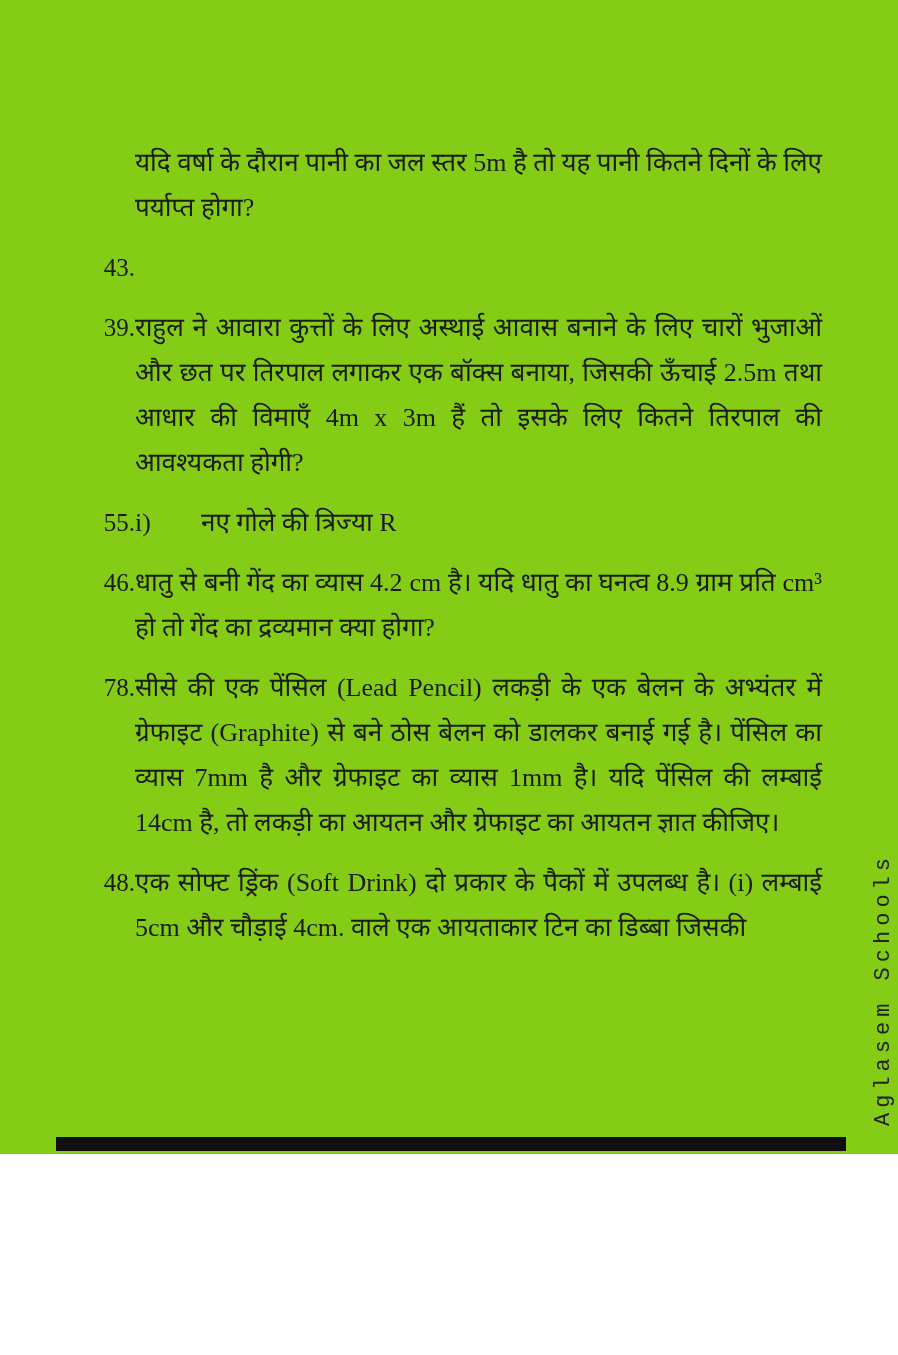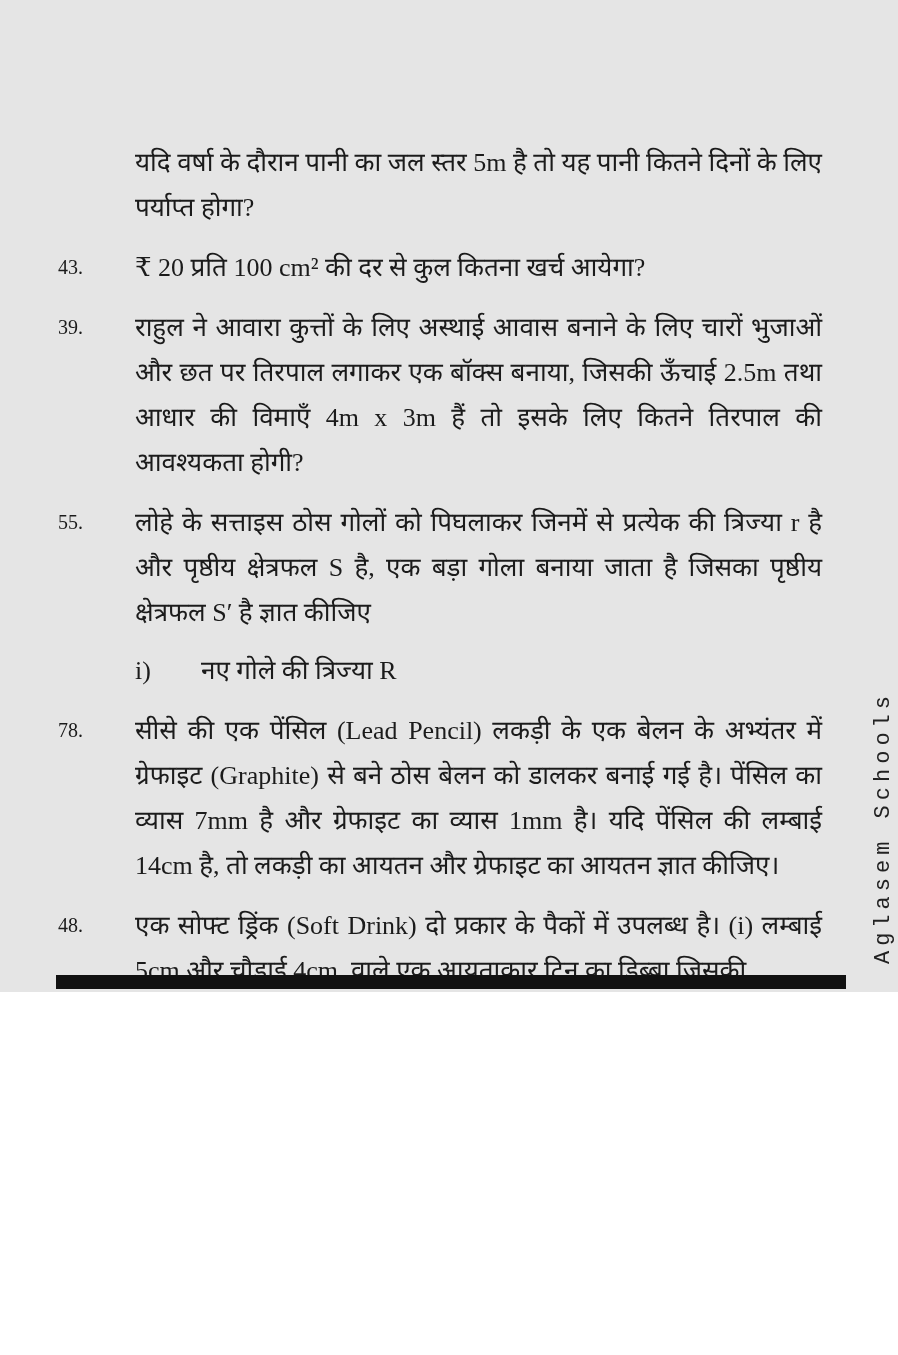--- a/index.html
+++ b/index.html
@@ -3,42 +3,43 @@
 <meta charset="utf-8">
 <style>
   html, body {
     margin: 0;
     padding: 0;
     background: #ffffff;
   }
   .page {
     position: relative;
     width: 898px;
-    height: 992px;
-    background: #e5e5e5;
+    height: 1154px;
+    background: #84cc16;
     font-family: "Liberation Serif", "DejaVu Serif", serif;
     color: #1b1b1b;
     overflow: hidden;
   }
   .content {
     position: absolute;
     top: 140px;
     left: 58px;
     width: 764px;
   }
   .q {
     display: flex;
     align-items: flex-start;
     margin-bottom: 15px;
   }
   .qnum {
     flex: 0 0 77px;
     width: 77px;
-    font-size: 20px;
+    font-size: 25px;
     line-height: 45px;
+    text-align: right;
   }
   .qbody {
     flex: 1 1 auto;
     min-width: 0;
   }
   .para {
     margin: 0 0 13px 0;
     font-size: 26px;
     line-height: 45px;
     text-align: justify;
@@ -86,42 +87,46 @@
     <section class="q">
       <div class="qnum"></div>
       <div class="qbody">
         <p class="para">यदि वर्षा के दौरान पानी का जल स्तर 5m है तो यह पानी कितने दिनों के लिए पर्याप्त होगा?</p>
       </div>
     </section>
 
     <section class="q">
       <div class="qnum">43.</div>
       <div class="qbody">
-        <p class="para noj">₹ 20 प्रति 100 cm² की दर से कुल कितना खर्च आयेगा?</p>
       </div>
     </section>
 
     <section class="q">
       <div class="qnum">39.</div>
       <div class="qbody">
         <p class="para">राहुल ने आवारा कुत्तों के लिए अस्थाई आवास बनाने के लिए चारों भुजाओं और छत पर तिरपाल लगाकर एक बॉक्स बनाया, जिसकी ऊँचाई 2.5m तथा आधार की विमाएँ 4m x 3m हैं तो इसके लिए कितने तिरपाल की आवश्यकता होगी?</p>
       </div>
     </section>
 
     <section class="q">
       <div class="qnum">55.</div>
       <div class="qbody">
-        <p class="para">लोहे के सत्ताइस ठोस गोलों को पिघलाकर जिनमें से प्रत्येक की त्रिज्या r है और पृष्ठीय क्षेत्रफल S है, एक बड़ा गोला बनाया जाता है जिसका पृष्ठीय क्षेत्रफल S′ है ज्ञात कीजिए</p>
         <div class="subitem">
           <span class="sublabel">i)</span>
           <span class="subtext">नए गोले की त्रिज्या R</span>
         </div>
       </div>
     </section>
 
+    <section class="q">
+      <div class="qnum">46.</div>
+      <div class="qbody">
+        <p class="para">धातु से बनी गेंद का व्यास 4.2 cm है। यदि धातु का घनत्व 8.9 ग्राम प्रति cm³ हो तो गेंद का द्रव्यमान क्या होगा?</p>
+      </div>
+    </section>
 
     <section class="q">
       <div class="qnum">78.</div>
       <div class="qbody">
         <p class="para">सीसे की एक पेंसिल (Lead Pencil) लकड़ी के एक बेलन के अभ्यंतर में ग्रेफाइट (Graphite) से बने ठोस बेलन को डालकर बनाई गई है। पेंसिल का व्यास 7mm है और ग्रेफाइट का व्यास 1mm है। यदि पेंसिल की लम्बाई 14cm है, तो लकड़ी का आयतन और ग्रेफाइट का आयतन ज्ञात कीजिए।</p>
       </div>
     </section>
 
     <section class="q">
       <div class="qnum">48.</div>

